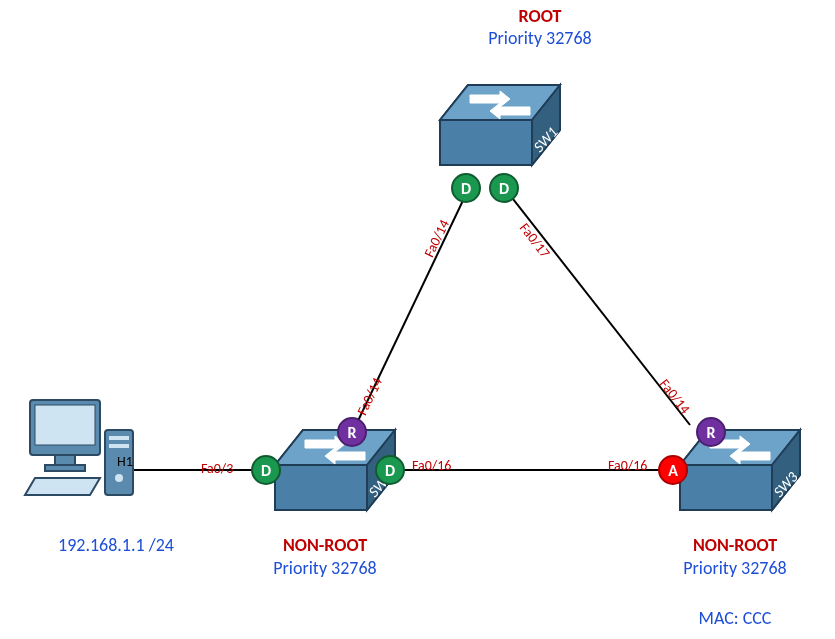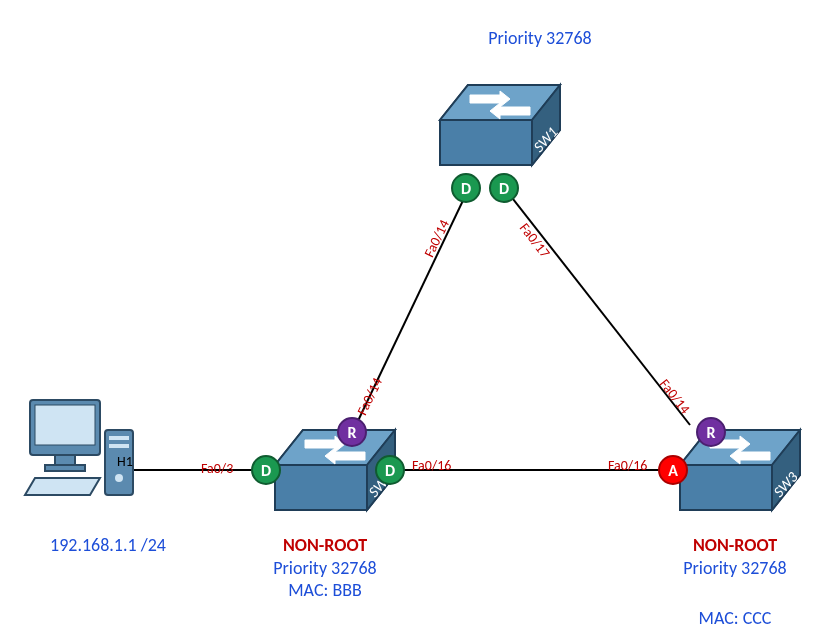--- a/index.html
+++ b/index.html
@@ -41,20 +41,21 @@
 
   <line x1="468" y1="190" x2="356" y2="425" stroke="#000" stroke-width="2"></line>
 
   <line x1="506" y1="190" x2="690" y2="425" stroke="#000" stroke-width="2"></line>
 
   <line x1="400" y1="470" x2="680" y2="470" stroke="#000" stroke-width="2"></line>
 
   <line x1="130" y1="470" x2="260" y2="470" stroke="#000" stroke-width="2"></line>
 </svg>
 
+<div class="label red" style="left:440px; top:6px; width:200px;">ROOT</div>
 <div class="label" style="left:440px; top:28px; width:200px;">Priority 32768</div>
 
 <svg class="topo" width="835" height="639">
   <g transform="translate(440,85)">
     <polygon points="0,35 28,0 120,0 120,45 92,80 0,80" fill="#4a7fa8" stroke="#1f3d57" stroke-width="2"></polygon>
     <polygon points="28,0 120,0 92,35 0,35" fill="#6ea3c9" stroke="#1f3d57" stroke-width="2"></polygon>
     <polygon points="120,0 120,45 92,80 92,35" fill="#34607f" stroke="#1f3d57" stroke-width="2"></polygon>
 
     <g fill="#fff" stroke="#fff" stroke-width="1">
       <polygon points="30,10 60,10 60,6 70,14 60,22 60,18 30,18"></polygon>
@@ -86,21 +87,20 @@
 <div class="port-circle pc-purple" style="left:337px; top:417px;">R</div>
 <div class="port-circle pc-green" style="left:375px; top:455px;">D</div>
 <div class="port-circle pc-green" style="left:251px; top:455px;">D</div>
 
 <div class="port-label" style="left:350px; top:388px; transform: rotate(-64deg);">Fa0/14</div>
 <div class="port-label" style="left:412px; top:457px;">Fa0/16</div>
 <div class="port-label" style="left:201px; top:460px;">Fa0/3</div>
 
 <div class="label red" style="left:225px; top:535px; width:200px;">NON-ROOT</div>
 <div class="label" style="left:225px; top:558px; width:200px;">Priority 32768</div>
-<div class="label" style="left:225px; top:580px; width:200px;">MAC: BBB</div>
 
 <svg class="topo" width="835" height="639">
   <g transform="translate(680,430)">
     <polygon points="0,35 28,0 120,0 120,45 92,80 0,80" fill="#4a7fa8" stroke="#1f3d57" stroke-width="2"></polygon>
     <polygon points="28,0 120,0 92,35 0,35" fill="#6ea3c9" stroke="#1f3d57" stroke-width="2"></polygon>
     <polygon points="120,0 120,45 92,80 92,35" fill="#34607f" stroke="#1f3d57" stroke-width="2"></polygon>
     <g fill="#fff" stroke="#fff" stroke-width="1">
       <polygon points="30,10 60,10 60,6 70,14 60,22 60,18 30,18"></polygon>
       <polygon points="90,10 60,10 60,6 50,14 60,22 60,18 90,18" transform="translate(0,12)"></polygon>
     </g>
@@ -129,15 +129,15 @@
     <rect x="75" y="30" width="28" height="65" rx="3" fill="#5b8aaf" stroke="#2c4a63" stroke-width="2"></rect>
     <rect x="79" y="36" width="20" height="4" fill="#cfe4f3"></rect>
     <rect x="79" y="44" width="20" height="4" fill="#cfe4f3"></rect>
     <circle cx="89" cy="78" r="4" fill="#cfe4f3"></circle>
 
     <polygon points="-5,95 60,95 70,78 5,78" fill="#cfe4f3" stroke="#2c4a63" stroke-width="2"></polygon>
     <text x="87" y="66" fill="#000" font-size="14">H1</text>
   </g>
 </svg>
 
-<div class="label" style="left:8px; top:535px; width:200px;">192.168.1.1 /24</div>
+<div class="label" style="left:16px; top:535px; width:200px;">192.168.1.1 /24</div>
 
 </div>
 
 </body></html>

